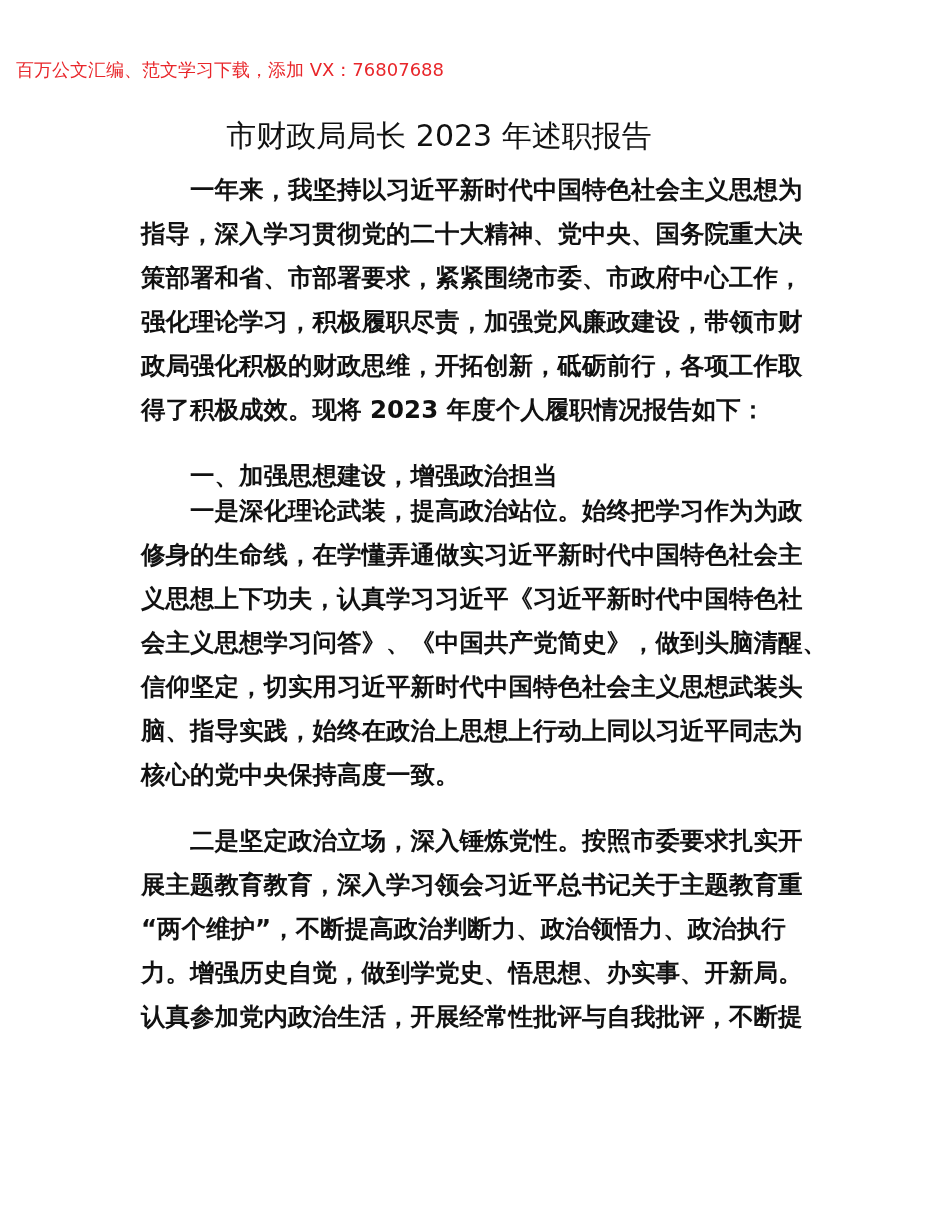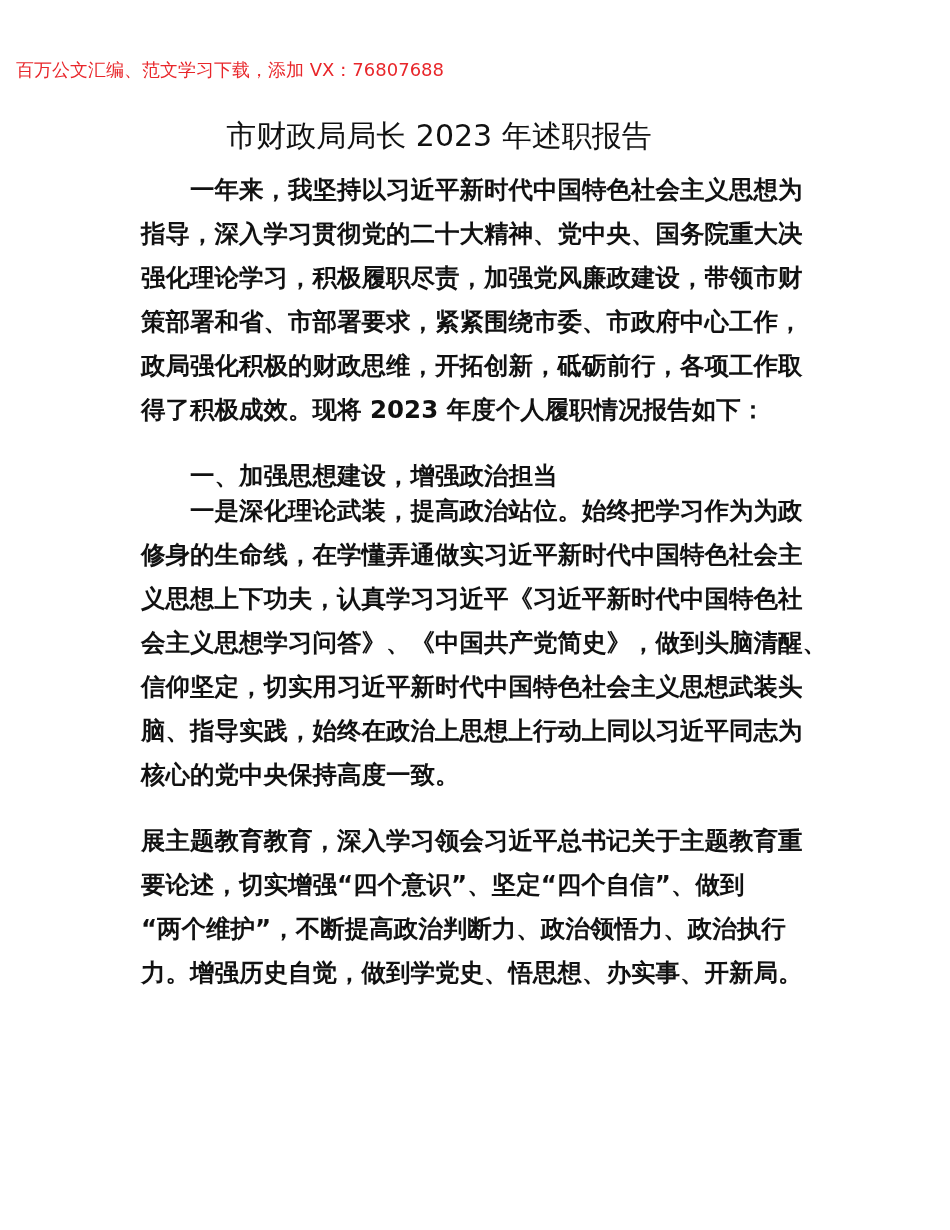--- a/index.html
+++ b/index.html
@@ -20,38 +20,39 @@
 </head>
 <body>
 
 <div class="watermark">百万公文汇编、范文学习下载，添加 VX：76807688</div>
 
 <div class="title">市财政局局长 2023 年述职报告</div>
 
 <div class="body" id="p1">
   <div class="line indent">一年来，我坚持以习近平新时代中国特色社会主义思想为</div>
   <div class="line">指导，深入学习贯彻党的二十大精神、党中央、国务院重大决</div>
+  <div class="line">策部署和省、市部署要求，紧紧围绕市委、市政府中心工作，</div>
   <div class="line">强化理论学习，积极履职尽责，加强党风廉政建设，带领市财</div>
-  <div class="line">策部署和省、市部署要求，紧紧围绕市委、市政府中心工作，</div>
   <div class="line">政局强化积极的财政思维，开拓创新，砥砺前行，各项工作取</div>
   <div class="line">得了积极成效。现将 2023 年度个人履职情况报告如下：</div>
 </div>
 
 <div class="body" id="h1">
   <div class="line indent">一、加强思想建设，增强政治担当</div>
 </div>
 
 <div class="body" id="p2">
   <div class="line indent">一是深化理论武装，提高政治站位。始终把学习作为为政</div>
   <div class="line">修身的生命线，在学懂弄通做实习近平新时代中国特色社会主</div>
   <div class="line">义思想上下功夫，认真学习习近平《习近平新时代中国特色社</div>
   <div class="line">会主义思想学习问答》、《中国共产党简史》，做到头脑清醒、</div>
   <div class="line">信仰坚定，切实用习近平新时代中国特色社会主义思想武装头</div>
   <div class="line">脑、指导实践，始终在政治上思想上行动上同以习近平同志为</div>
   <div class="line">核心的党中央保持高度一致。</div>
 </div>
 
 <div class="body" id="p3">
+  <div class="line indent">二是坚定政治立场，深入锤炼党性。按照市委要求扎实开</div>
   <div class="line">展主题教育教育，深入学习领会习近平总书记关于主题教育重</div>
-  <div class="line">要论述，切实增强“四个意识”、坚定“四个自信”、做到</div>
   <div class="line">“两个维护”，不断提高政治判断力、政治领悟力、政治执行</div>
   <div class="line">力。增强历史自觉，做到学党史、悟思想、办实事、开新局。</div>
+  <div class="line">认真参加党内政治生活，开展经常性批评与自我批评，不断提</div>
 </div>
 
 </body></html>

